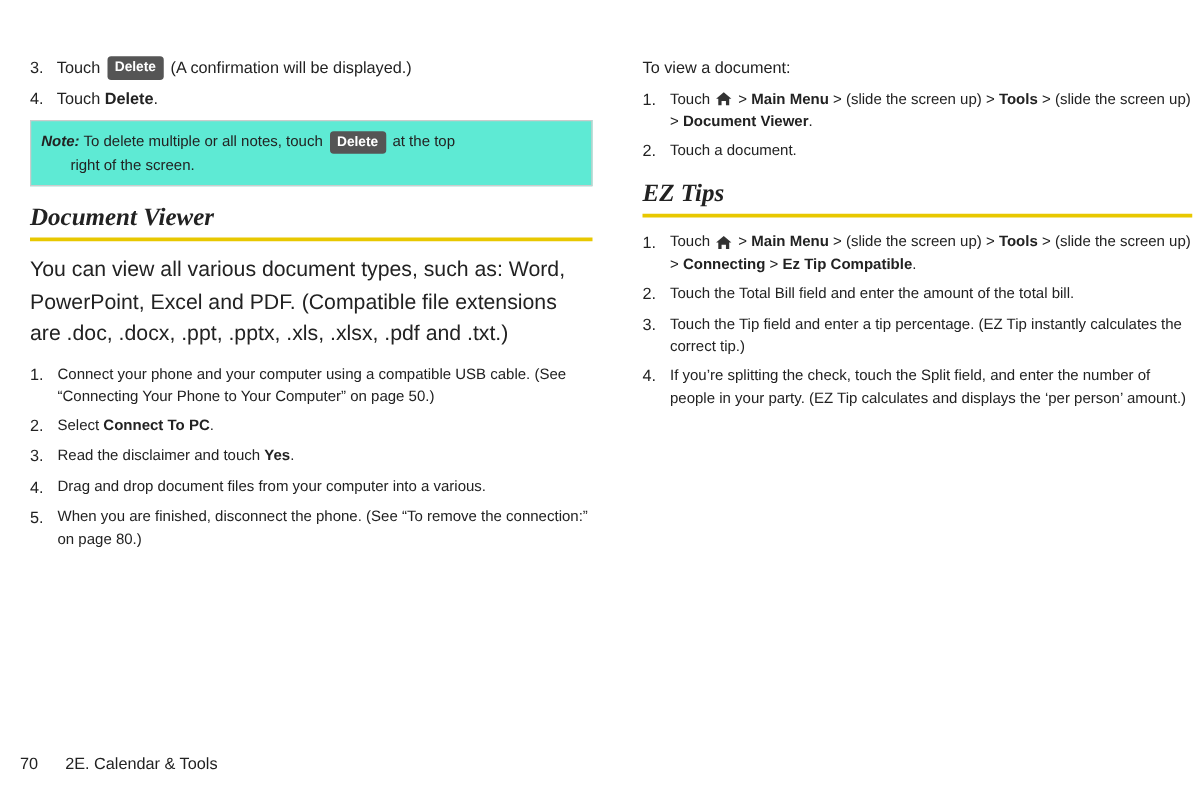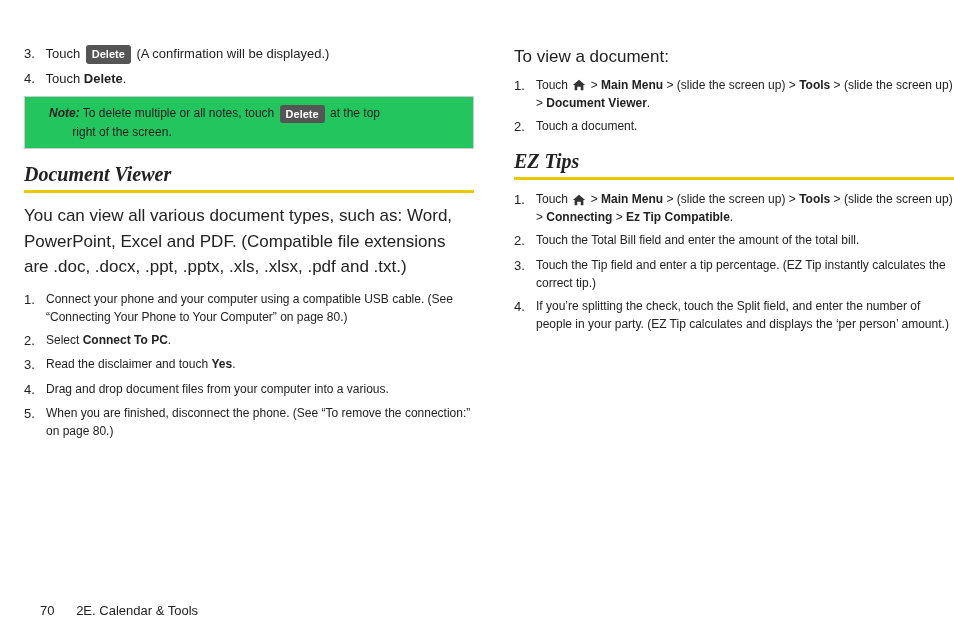--- a/index.html
+++ b/index.html
@@ -53,22 +53,22 @@
       font-size: 11px;
       padding: 1px 6px;
       border-radius: 3px;
       font-weight: bold;
       vertical-align: middle;
       margin: 0 2px;
     }
 
     .note-box {
       border: 1px solid #cccccc;
-      background: #22c55e;
-      padding: 7px 24px;
+      background: #5eead4;
+      padding: 7px 8px;
       margin: 8px 0 14px 0;
       font-size: 12px;
       line-height: 1.5;
     }
 
     .note-label {
       font-style: italic;
       font-weight: bold;
       font-size: 12px;
     }
@@ -89,21 +89,21 @@
       margin-bottom: 10px;
     }
 
     .section-intro {
       font-size: 17px;
       line-height: 1.5;
       margin-bottom: 10px;
     }
 
     .sub-label {
-      font-size: 17px;
+      font-size: 13px;
       margin-bottom: 6px;
       line-height: 1.5;
     }
 
     .ordered-list {
       list-style: none;
       padding: 0;
       margin: 0 0 6px 0;
     }
 
@@ -121,21 +121,21 @@
 
     .list-content {
       flex: 1;
       font-size: 12px;
       line-height: 1.5;
     }
 
     .page-footer {
       position: absolute;
       bottom: 18px;
-      left: 40px;
+      left: 16px;
       font-size: 13px;
       font-weight: normal;
     }
 
     .home-icon {
       display: inline-block;
       width: 14px;
       height: 14px;
       vertical-align: middle;
       margin: 0 1px;
@@ -176,21 +176,21 @@
       <div class="section-divider"></div>
 
       <p class="section-intro">
         You can view all various document types, such as: Word, PowerPoint, Excel and PDF. (Compatible file extensions are .doc, .docx, .ppt, .pptx, .xls, .xlsx, .pdf and .txt.)
       </p>
 
 
       <ol class="ordered-list">
         <li>
           <span class="list-num">1.</span>
-          <span class="list-content">Connect your phone and your computer using a compatible USB cable. (See “Connecting Your Phone to Your Computer” on page 80.)</span>
+          <span class="list-content">Connect your phone and your computer using a compatible USB cable. (See “Connecting Your Phone to Your Computer” on page 50.)</span>
         </li>
         <li>
           <span class="list-num">2.</span>
           <span class="list-content">Select <b>Connect To PC</b>.</span>
         </li>
         <li>
           <span class="list-num">3.</span>
           <span class="list-content">Read the disclaimer and touch <b>Yes</b>.</span>
         </li>
         <li>

